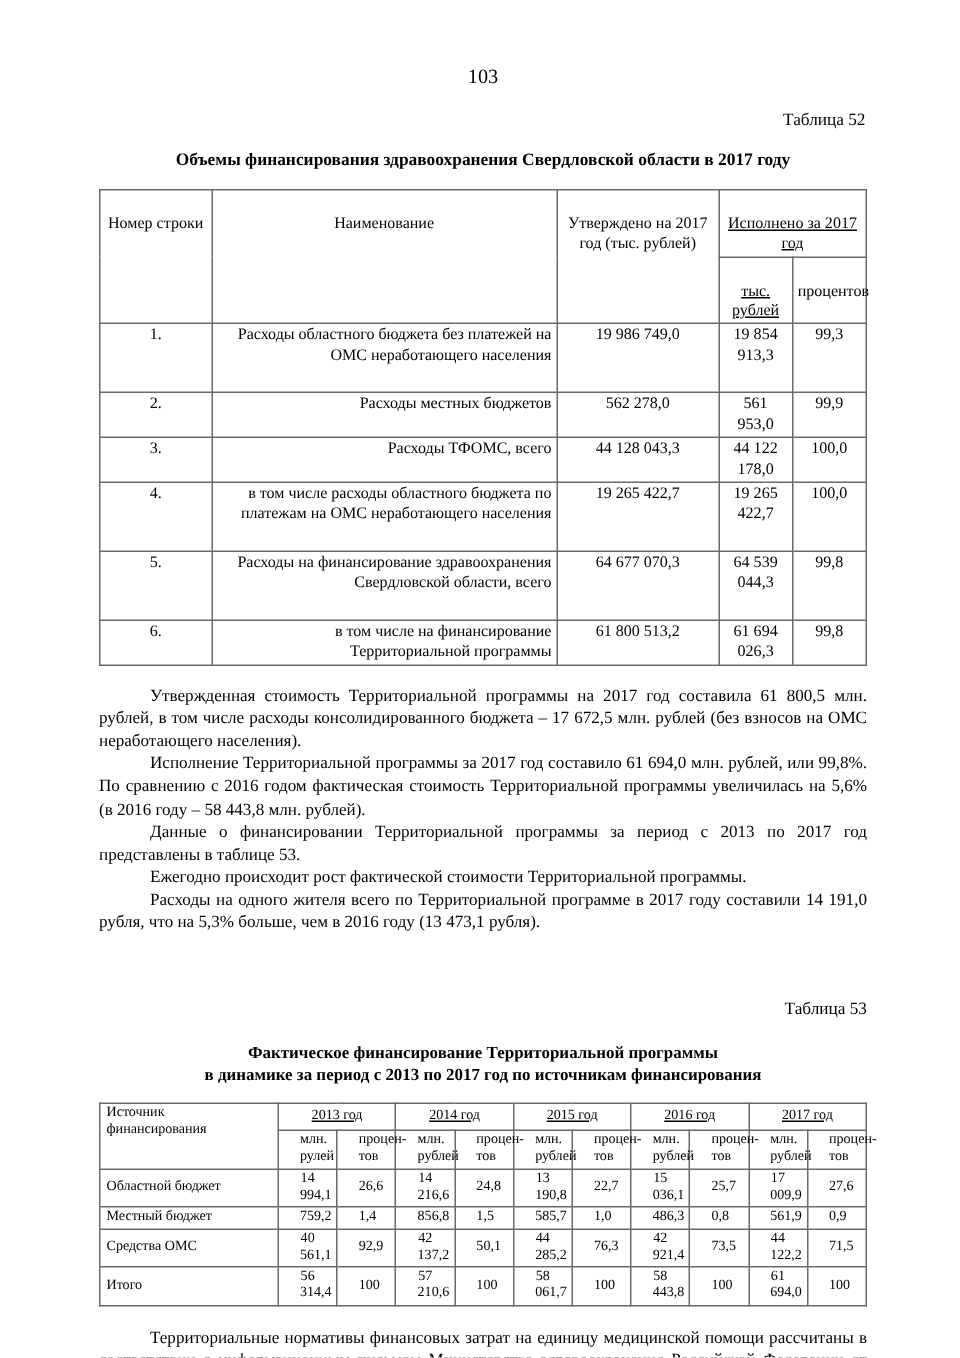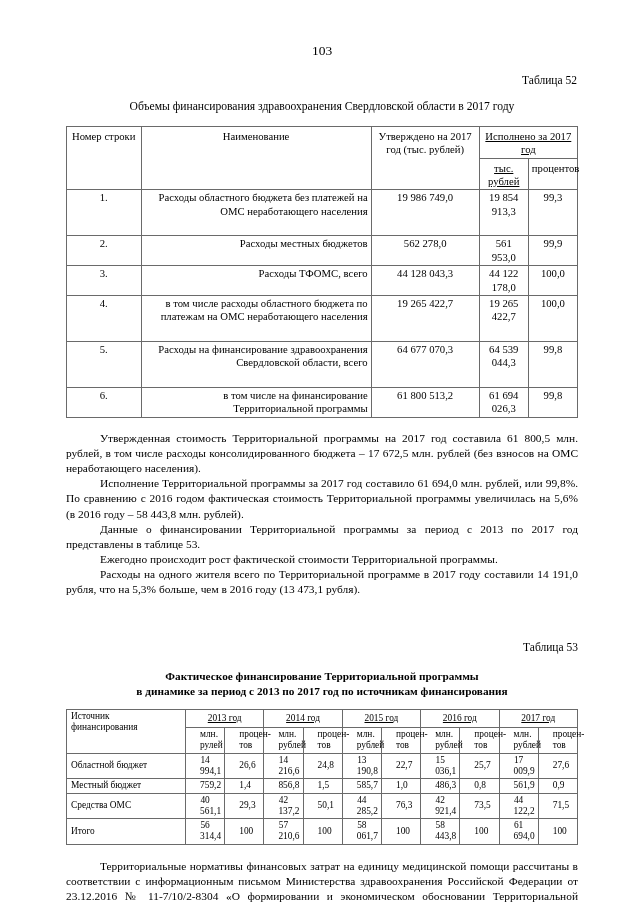--- a/index.html
+++ b/index.html
@@ -32,21 +32,21 @@
   }
   .table-caption-right {
     text-align: right;
     font-size: 11.5px;
     line-height: 1.1;
     margin-bottom: 14px;
     padding-right: 1px;
   }
   .table-title {
     text-align: center;
-    font-weight: normal;
+    font-weight: bold;
     font-size: 11.6px;
     line-height: 1.28;
     margin-bottom: 11px;
   }
   table.doc {
     border-collapse: collapse;
     width: 100%;
     table-layout: fixed;
   }
   table.doc td, table.doc th {
@@ -57,21 +57,21 @@
     padding: 1px 3px 1px 3px;
     vertical-align: top;
   }
   
   #table52 td, #table52 th { font-size: 10.7px; }
   #table52 .c-num { width: 62px; text-align: center; }
   #table52 .c-name { width: 206px; text-align: left; }
   #table52 .c-appr { width: 93px; text-align: center; }
   #table52 .c-thou { width: 84px; text-align: center; text-decoration: underline; }
   #table52 .c-perc { width: 67px; text-align: center; }
-  #table52 .hdr { text-align: center; vertical-align: top; padding-top: 3px; }
+  #table52 .hdr { text-align: center; vertical-align: top; padding-top: 16px; }
   #table52 .rowtall { height: 46px; }
   #table52 .rowtall2 { height: 46px; }
   #table52 .nm { text-align: right; padding-left: 5px; }
   #table52 .val { text-align: center; }
 
   .para {
     font-size: 11.4px;
     line-height: 1.33;
     text-align: justify;
     text-indent: 34px;
@@ -253,21 +253,21 @@
         <td class="numcell">1,0</td>
         <td class="numcell">486,3</td>
         <td class="numcell">0,8</td>
         <td class="numcell">561,9</td>
         <td class="numcell">0,9</td>
       </tr>
 
       <tr>
         <td class="src-cell">Средства ОМС</td>
         <td class="numcell">40 561,1</td>
-        <td class="numcell">29,3</td>
+        <td class="numcell">92,9</td>
         <td class="numcell">42 137,2</td>
         <td class="numcell">50,1</td>
         <td class="numcell">44 285,2</td>
         <td class="numcell">76,3</td>
         <td class="numcell">42 921,4</td>
         <td class="numcell">73,5</td>
         <td class="numcell">44 122,2</td>
         <td class="numcell">71,5</td>
       </tr>
 

